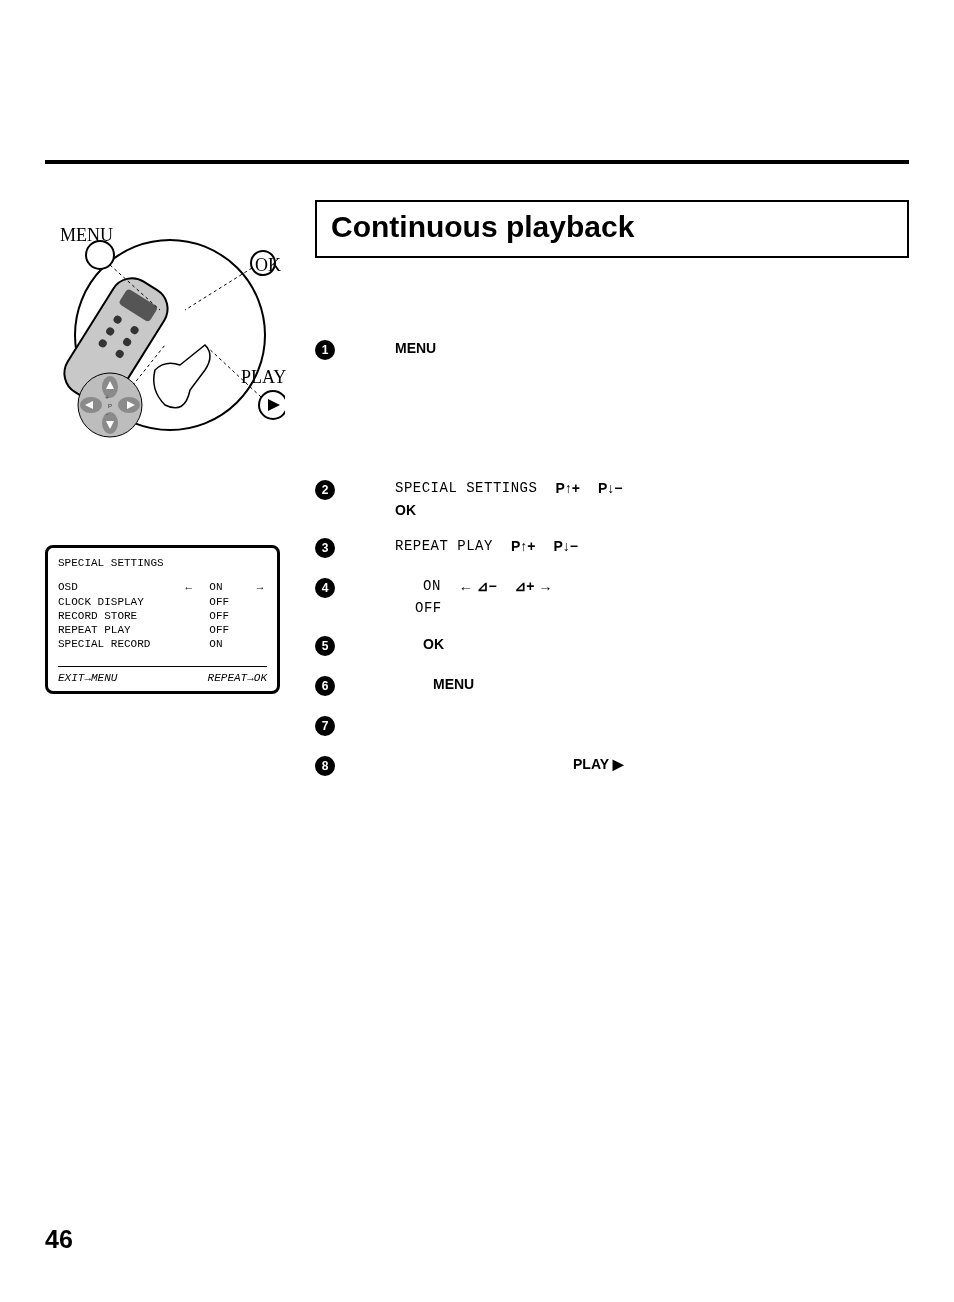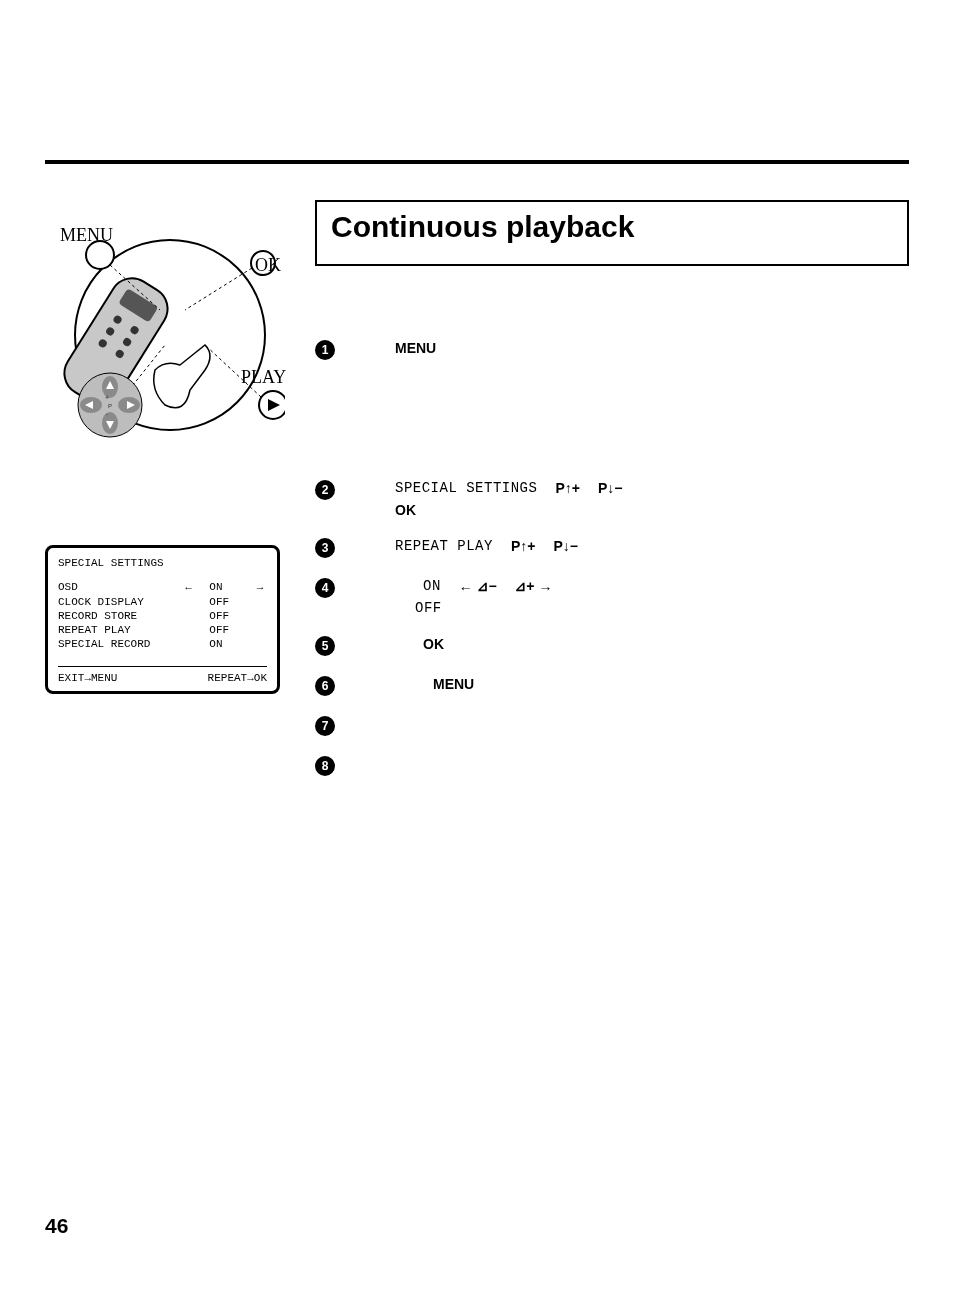--- a/index.html
+++ b/index.html
@@ -18,21 +18,21 @@
     top: 160px;
     height: 4px;
     background: #000;
   }
   .title-box {
     position: absolute;
     left: 315px;
     right: 45px;
     top: 200px;
     border: 2px solid #000;
-    padding: 8px 14px 20px;
+    padding: 8px 14px 12px;
   }
   .title-box h1 {
     font-size: 30px;
     font-weight: bold;
   }
   
   .remote {
     position: absolute;
     left: 55px;
     top: 215px;
@@ -62,21 +62,21 @@
     line-height: 1.3;
     background: #fff;
   }
   .osd .osd-title { margin-bottom: 10px; }
   .osd-row { display: flex; justify-content: space-between; }
   .osd-row .k { width: 110px; }
   .osd-row .arr { width: 14px; text-align: center; }
   .osd-row .v { width: 30px; }
   .osd-row .arr2 { width: 14px; text-align: center; }
   .osd hr { border: none; border-top: 1px solid #000; margin: 14px 0 4px; }
-  .osd .foot { display: flex; justify-content: space-between; }
+  .osd .foot { display: flex; justify-content: space-between; font-style: italic; }
   
   .steps {
     position: absolute;
     left: 315px;
     right: 45px;
     top: 340px;
     font-size: 14px;
   }
   .step {
     display: flex;
@@ -109,23 +109,23 @@
   .big-gap { margin-bottom: 120px; }
   .bold-sans { font-family: Arial, sans-serif; font-weight: bold; letter-spacing: 0; }
   .mono { font-family: "Courier New", monospace; }
   .sym { font-family: Arial, sans-serif; font-weight: bold; letter-spacing: 0; }
   .step-body .line { display: flex; gap: 18px; align-items: center; width: 100%; }
   .indent { margin-left: 42px; }
   
   .page-num {
     position: absolute;
     left: 45px;
-    bottom: 64px;
+    bottom: 48px;
     font-weight: bold;
-    font-size: 21px;
+    font-size: 25px;
   }
 </style>
 </head>
 <body>
 
 <div class="rule"></div>
 
 <div class="title-box">
   <h1>Continuous playback</h1>
 </div>
@@ -280,17 +280,20 @@
     </div>
   </div>
 
   <div class="step">
     <div class="bullet">7</div>
     <div class="step-body"></div>
   </div>
 
   <div class="step">
     <div class="bullet">8</div>
+    <div class="step-body">
+      <span class="bold-sans" style="margin-left:220px">PLAY ▶</span>
+    </div>
   </div>
 
 </div>
 
 <div class="page-num">46</div>
 
 </body></html>

